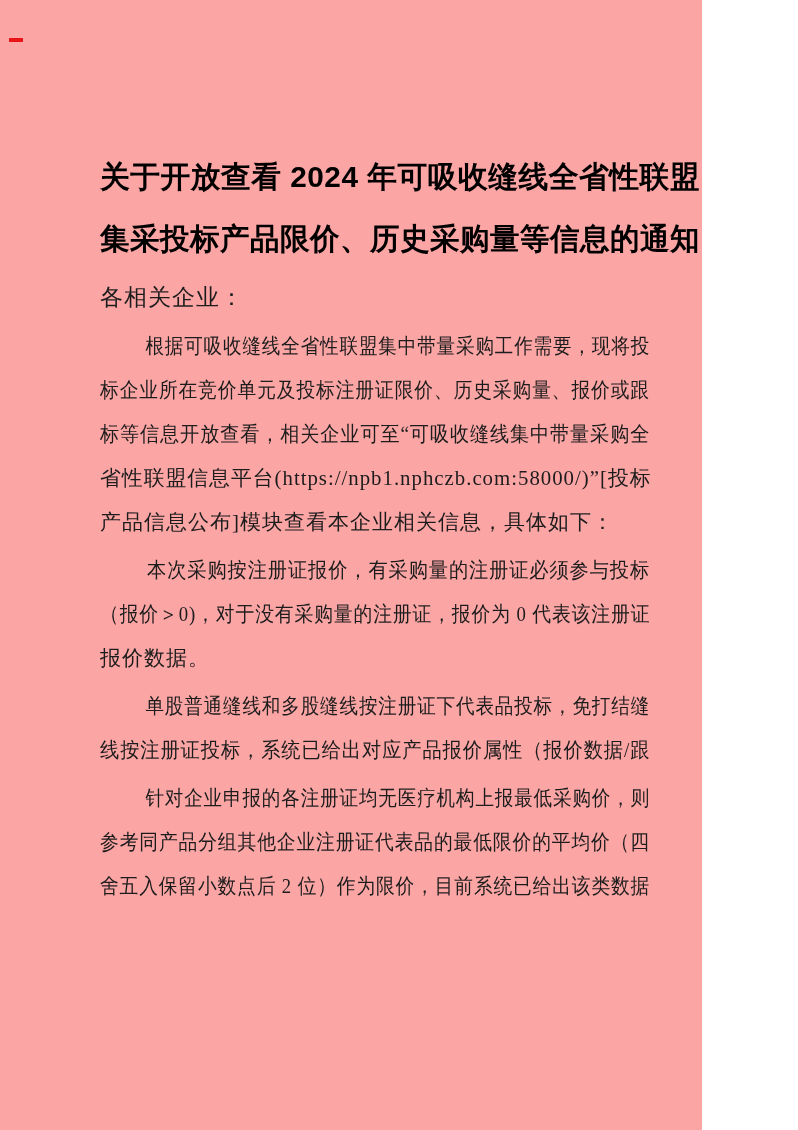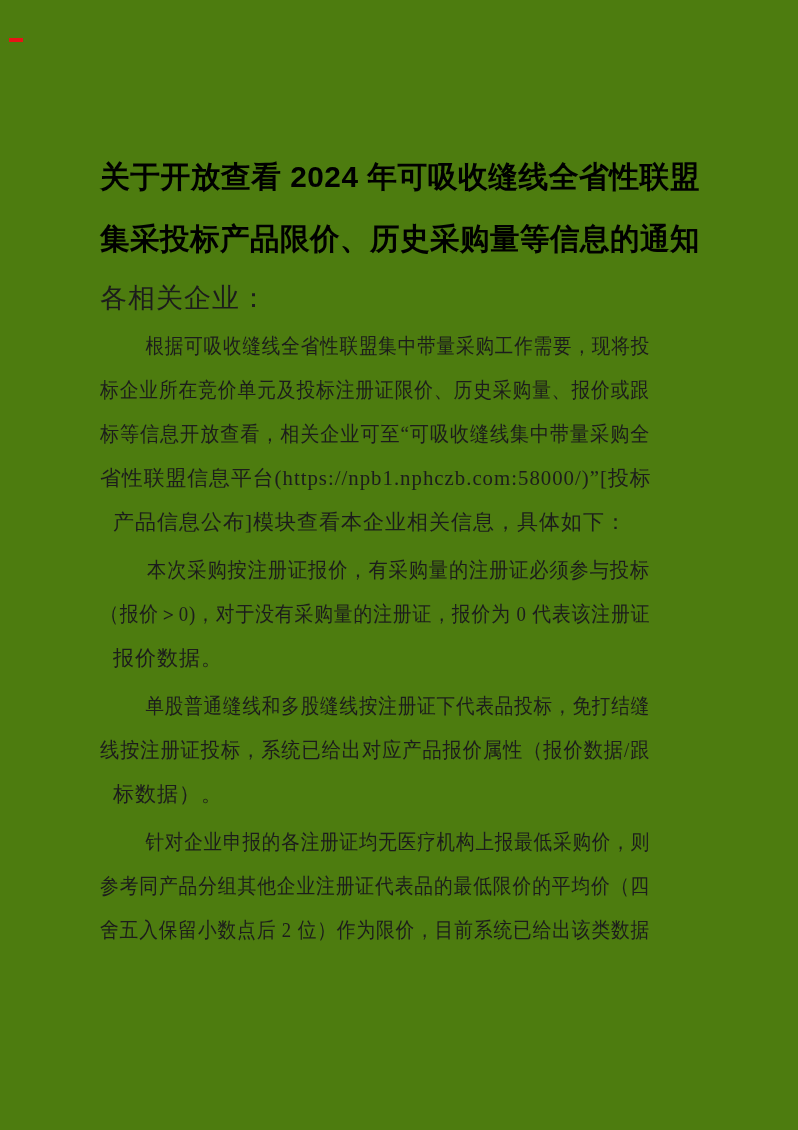--- a/index.html
+++ b/index.html
@@ -1,20 +1,20 @@
 <!DOCTYPE html>
 <html><head>
 <meta charset="utf-8">
 <style>
   html, body { margin: 0; padding: 0; background: #ffffff; }
   .page {
     position: relative;
-    width: 798px;
+    width: 702px;
     height: 1130px;
-    background: #4d7c0f;
+    background: #fca5a5;
     overflow: hidden;
     font-family: "Liberation Serif", serif;
     color: #1c1c1c;
   }
   .red-mark {
     position: absolute;
     left: 9px;
     top: 38px;
     width: 14px;
     height: 4px;
@@ -30,38 +30,37 @@
     font-family: "Liberation Sans", "DejaVu Sans", sans-serif;
     font-weight: bold;
     color: #000000;
     font-size: 30px;
     line-height: 62px;
     text-align: center;
     letter-spacing: 0.5px;
   }
   .salutation {
     margin-top: 6px;
-    font-size: 27px;
+    font-size: 23px;
     line-height: 44px;
     letter-spacing: 1px;
   }
   .para {
     margin: 4px 0;
     font-size: 21px;
     line-height: 44px;
     letter-spacing: 1px;
   }
   .para .line {
     text-align: justify;
     text-align-last: justify;
   }
   .para .line.line-last {
     text-align: center;
     text-align-last: left;
-    margin-left: 13px;
   }
   .para.indent .line:first-child {
     text-indent: 2.45em;
   }
   .heading {
     margin: 2px 0;
     font-family: "Liberation Sans", "DejaVu Sans", sans-serif;
     font-weight: bold;
     color: #000000;
     font-size: 23px;
@@ -92,21 +91,20 @@
 
     <div class="para indent">
         <div class="line" style="white-space: nowrap; transform-origin: left center; transform: scaleX(0.914634); text-align-last: left;">本次采购按注册证报价，有采购量的注册证必须参与投标</div>
         <div class="line" style="white-space: nowrap; transform-origin: left center; transform: scaleX(0.894188); text-align-last: left;">（报价＞0)，对于没有采购量的注册证，报价为 0 代表该注册证</div>
         <div class="line line-last" style="">报价数据。</div>
       </div>
 
     <div class="para indent">
         <div class="line" style="white-space: nowrap; transform-origin: left center; transform: scaleX(0.882353); text-align-last: left;">单股普通缝线和多股缝线按注册证下代表品投标，免打结缝</div>
         <div class="line" style="white-space: nowrap; transform-origin: left center; transform: scaleX(0.916031); text-align-last: left;">线按注册证投标，系统已给出对应产品报价属性（报价数据/跟</div>
-        <div class="line line-last" style="">标数据）。</div>
       </div>
 
 
     <div class="para indent">
         <div class="line" style="white-space: nowrap; transform-origin: left center; transform: scaleX(0.882353); text-align-last: left;">针对企业申报的各注册证均无医疗机构上报最低采购价，则</div>
         <div class="line" style="white-space: nowrap; transform-origin: left center; transform: scaleX(0.892857); text-align-last: left;">参考同产品分组其他企业注册证代表品的最低限价的平均价（四</div>
         <div class="line" style="white-space: nowrap; transform-origin: left center; transform: scaleX(0.890208); text-align-last: left;">舍五入保留小数点后 2 位）作为限价，目前系统已给出该类数据</div>
       </div>
   </div>
 </div>

